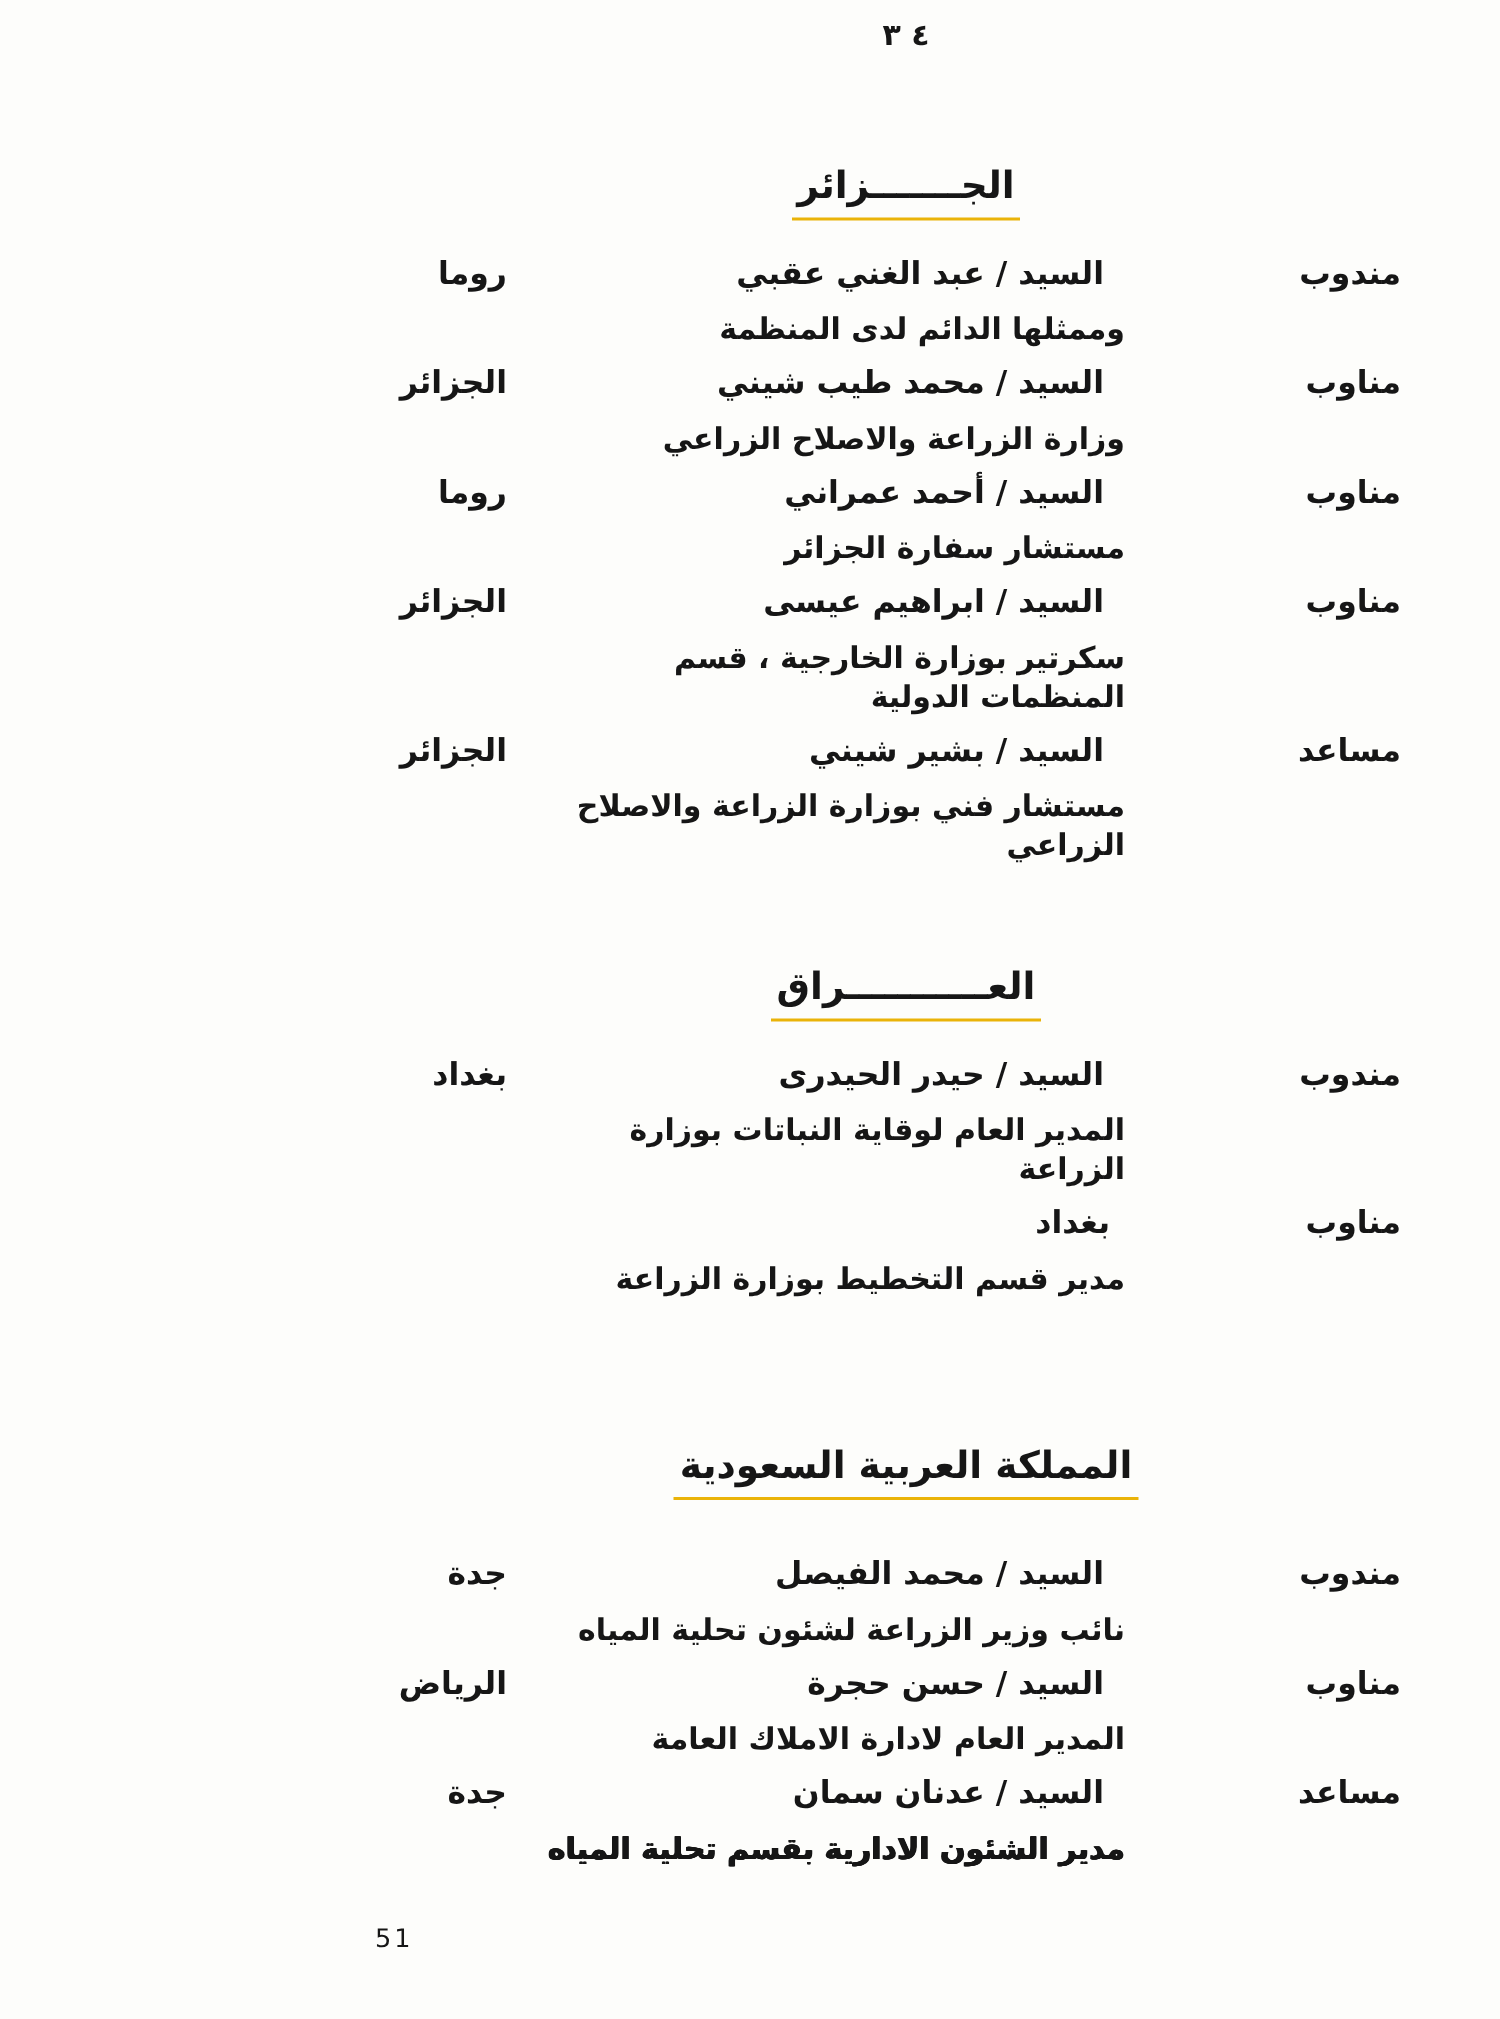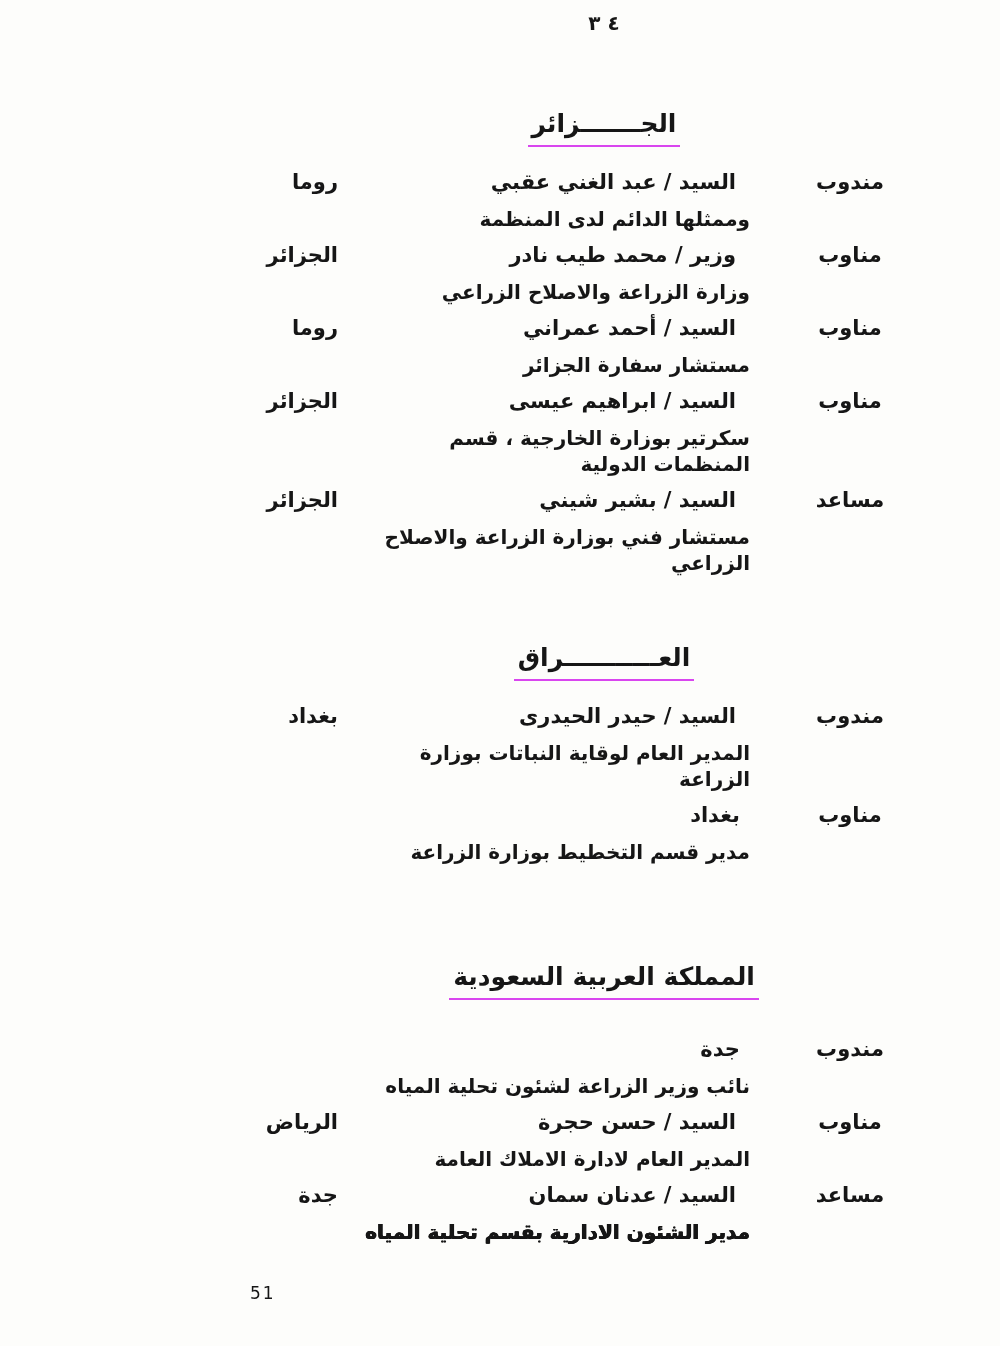--- a/index.html
+++ b/index.html
@@ -23,39 +23,39 @@
   }
 
   .title-wrap { text-align: center; }
   .country-title {
     display: inline-block;
     margin: 0;
     font-size: 25px;
     font-weight: 700;
     line-height: 31px;
     padding: 0 4px 6px 4px;
-    border-bottom: 2px solid #d946ef;
+    border-bottom: 2px solid #eab308;
   }
   .section-algeria .title-wrap { margin-top: 72px; }
   .section-iraq .title-wrap { margin-top: 66px; }
   .section-saudi .title-wrap { margin-top: 96px; }
 
   .entries { margin-top: 22px; }
   .section-saudi .entries { margin-top: 36px; }
 
   .entry { margin-bottom: 10px; }
   .entry-grid {
     display: grid;
     grid-template-columns: 250px 1fr 140px; 
     direction: rtl;
     font-size: 21px;
     line-height: 26px;
     font-weight: 700;
   }
-  .role     { text-align: center; padding-right: 50px; white-space: nowrap; }
+  .role     { text-align: right; padding-right: 66px; white-space: nowrap; }
   .name     { text-align: right; padding-right: 14px; white-space: nowrap; }
   .location { text-align: right; padding-right: 10px; white-space: nowrap; padding-left: 38px; }
 
   .desc {
     margin: 11px 250px 0 140px;
     text-align: right;
     font-size: 20px;
     line-height: 26px;
     font-weight: 700;
   }
@@ -90,21 +90,21 @@
           <span class="role">مندوب</span>
           <span class="name">السيد / عبد الغني عقبي</span>
           <span class="location">روما</span>
         </div>
         <div class="desc">وممثلها الدائم لدى المنظمة</div>
       </article>
 
       <article class="entry">
         <div class="entry-grid">
           <span class="role">مناوب</span>
-          <span class="name">وزير / محمد طيب نادر</span>
+          <span class="name">السيد / محمد طيب شيني</span>
           <span class="location">الجزائر</span>
         </div>
         <div class="desc">وزارة الزراعة والاصلاح الزراعي</div>
       </article>
 
       <article class="entry">
         <div class="entry-grid">
           <span class="role">مناوب</span>
           <span class="name">السيد / أحمد عمراني</span>
           <span class="location">روما</span>
@@ -161,20 +161,21 @@
 
   <section class="country-section section-saudi">
     <div class="title-wrap">
       <h2 class="country-title">المملكة العربية السعودية</h2>
     </div>
     <div class="entries">
 
       <article class="entry">
         <div class="entry-grid">
           <span class="role">مندوب</span>
+          <span class="name">السيد / محمد الفيصل</span>
           <span class="location">جدة</span>
         </div>
         <div class="desc">نائب وزير الزراعة لشئون تحلية المياه</div>
       </article>
 
       <article class="entry">
         <div class="entry-grid">
           <span class="role">مناوب</span>
           <span class="name">السيد / حسن حجرة</span>
           <span class="location">الرياض</span>

